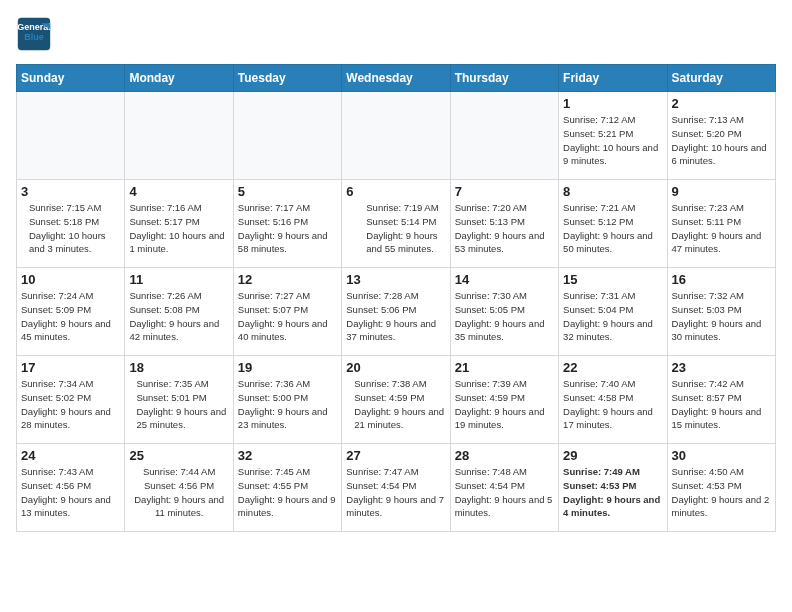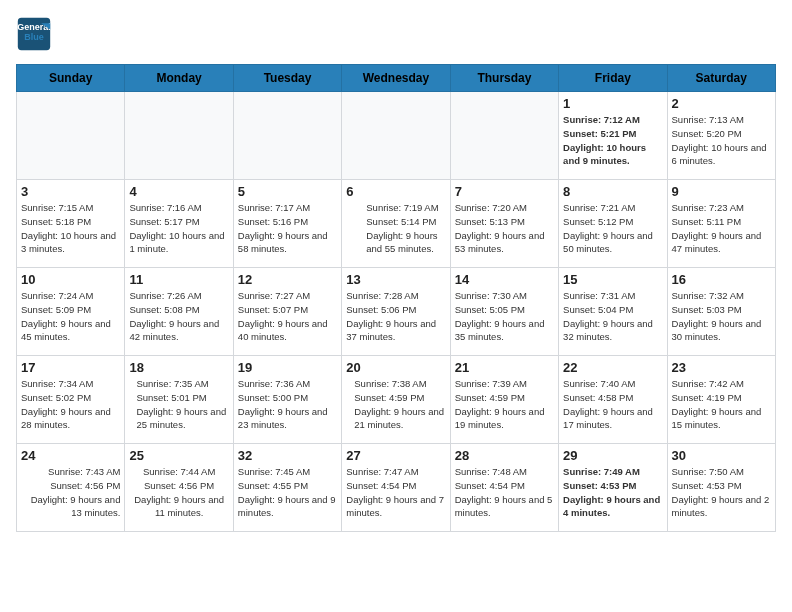--- a/index.html
+++ b/index.html
@@ -43,23 +43,23 @@
       color: #444;
     }
     .calendar-table {
       width: 100%;
       border-collapse: collapse;
       font-size: 10px;
       margin-top: 8px;
     }
     .calendar-table th {
       background: #2980b9;
-      color: #000000;
+      color: #ffffff;
       padding: 6px 4px;
-      text-align: center;
+      text-align: left;
       font-size: 12px;
       border: 1px solid #2471a3;
     }
     .calendar-table td {
       border: 1px solid #d5d8dc;
       vertical-align: top;
       padding: 4px 4px;
       width: 108px;
       min-height: 80px;
       background: #fff;
@@ -120,35 +120,35 @@
   </thead>
   <tbody id="calendar-body">
   <tr class="week-row">
         <td class="empty"></td>
         <td class="empty"></td>
         <td class="empty"></td>
         <td class="empty"></td>
         <td class="empty"></td>
         <td>
           <div class="day-number">1</div>
-          <div class="day-info" style="white-space: pre-line; font-weight: bold;">Sunrise: 7:12 AM
+          <div class="day-info" style="white-space: pre-line;">Sunrise: 7:12 AM
 Sunset: 5:21 PM
 Daylight: 10 hours and 9 minutes.</div>
         </td>
         <td>
           <div class="day-number">2</div>
           <div class="day-info" style="white-space: pre-line;">Sunrise: 7:13 AM
 Sunset: 5:20 PM
 Daylight: 10 hours and 6 minutes.</div>
         </td>
       </tr>
       <tr class="week-row">
         <td>
           <div class="day-number">3</div>
-          <div class="day-info" style="white-space: pre-line;">Sunrise: 7:15 AM
+          <div class="day-info" style="white-space: pre-line; margin-left: 8px;">Sunrise: 7:15 AM
 Sunset: 5:18 PM
 Daylight: 10 hours and 3 minutes.</div>
         </td>
         <td>
           <div class="day-number">4</div>
           <div class="day-info" style="white-space: pre-line;">Sunrise: 7:16 AM
 Sunset: 5:17 PM
 Daylight: 10 hours and 1 minute.</div>
         </td>
         <td>
@@ -259,28 +259,28 @@
         </td>
         <td>
           <div class="day-number">22</div>
           <div class="day-info" style="white-space: pre-line;">Sunrise: 7:40 AM
 Sunset: 4:58 PM
 Daylight: 9 hours and 17 minutes.</div>
         </td>
         <td>
           <div class="day-number">23</div>
           <div class="day-info" style="white-space: pre-line;">Sunrise: 7:42 AM
-Sunset: 4:19 PM
+Sunset: 8:57 PM
 Daylight: 9 hours and 15 minutes.</div>
         </td>
       </tr>
       <tr class="week-row">
         <td>
           <div class="day-number">24</div>
-          <div class="day-info" style="white-space: pre-line; text-align: right;">Sunrise: 7:43 AM
+          <div class="day-info" style="white-space: pre-line;">Sunrise: 7:43 AM
 Sunset: 4:56 PM
 Daylight: 9 hours and 13 minutes.</div>
         </td>
         <td>
           <div class="day-number">25</div>
           <div class="day-info" style="white-space: pre-line; text-align: center;">Sunrise: 7:44 AM
 Sunset: 4:56 PM
 Daylight: 9 hours and 11 minutes.</div>
         </td>
         <td>
@@ -302,19 +302,19 @@
 Daylight: 9 hours and 5 minutes.</div>
         </td>
         <td>
           <div class="day-number">29</div>
           <div class="day-info" style="white-space: pre-line; font-weight: bold;">Sunrise: 7:49 AM
 Sunset: 4:53 PM
 Daylight: 9 hours and 4 minutes.</div>
         </td>
         <td>
           <div class="day-number">30</div>
-          <div class="day-info" style="white-space: pre-line;">Sunrise: 7:50 AM
+          <div class="day-info" style="white-space: pre-line;">Sunrise: 4:50 AM
 Sunset: 4:53 PM
 Daylight: 9 hours and 2 minutes.</div>
         </td>
       </tr>
     </tbody>
 </table>
 
 </body></html>

